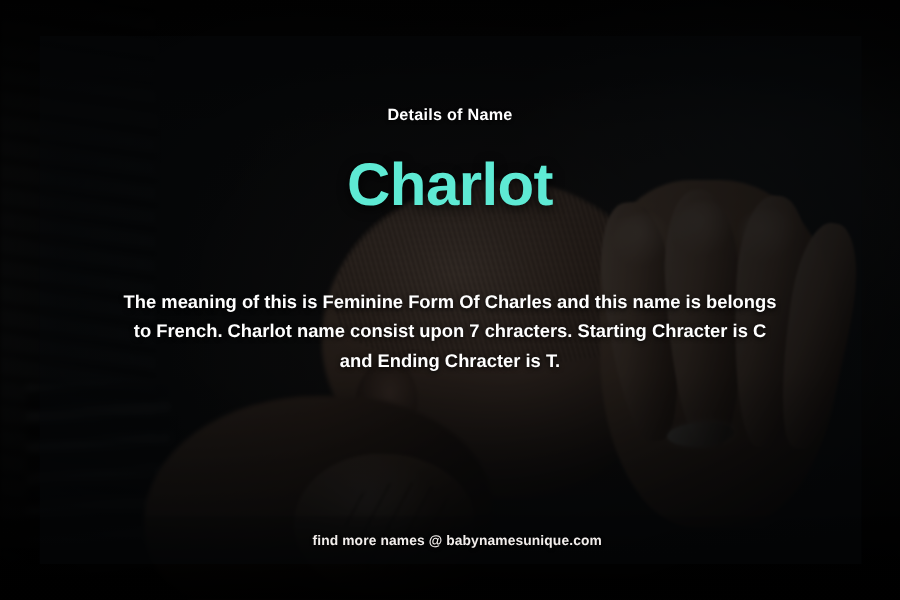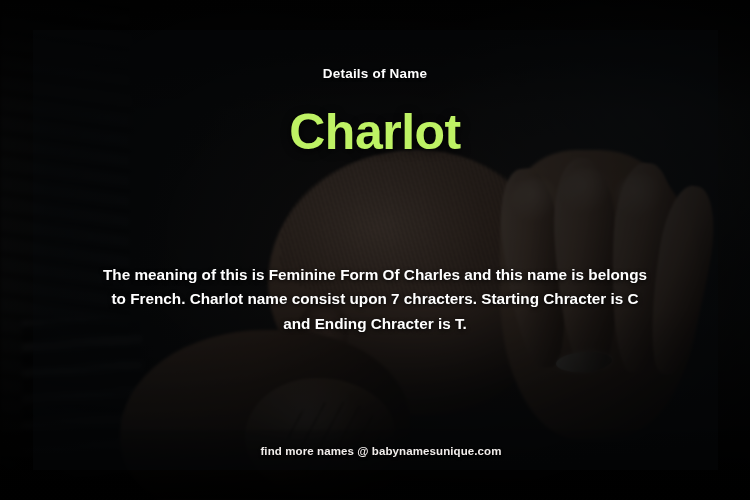--- a/index.html
+++ b/index.html
@@ -146,34 +146,34 @@
   }
 
   
   .content{
     position:absolute;inset:0;
     display:flex;flex-direction:column;align-items:center;
     text-align:center;
     color:#ffffff;
   }
   .eyebrow{
-    margin-top:66px;
+    margin-top:88px;
     font-size:13.5px;font-weight:bold;letter-spacing:.2px;
     color:#ffffff;
     text-shadow:0 1px 3px rgba(0,0,0,.9);
   }
   .name{
     margin-top:26px;
     font-size:50px;font-weight:bold;line-height:1;
     letter-spacing:-.5px;
-    color:#bef264;
+    color:#5eead4;
     text-shadow:0 2px 10px rgba(0,0,0,.85);
   }
   .desc{
-    margin-top:72px;
+    margin-top:28px;
     width:545px;
     font-size:15.3px;font-weight:bold;line-height:1.62;
     color:#ffffff;
     text-shadow:0 1px 4px rgba(0,0,0,.95);
   }
   .footer{
     position:absolute;left:12px;right:0;top:445px;
     font-size:11.5px;font-weight:bold;letter-spacing:.1px;
     color:#f2eeec;
     text-shadow:0 1px 3px rgba(0,0,0,.95);

